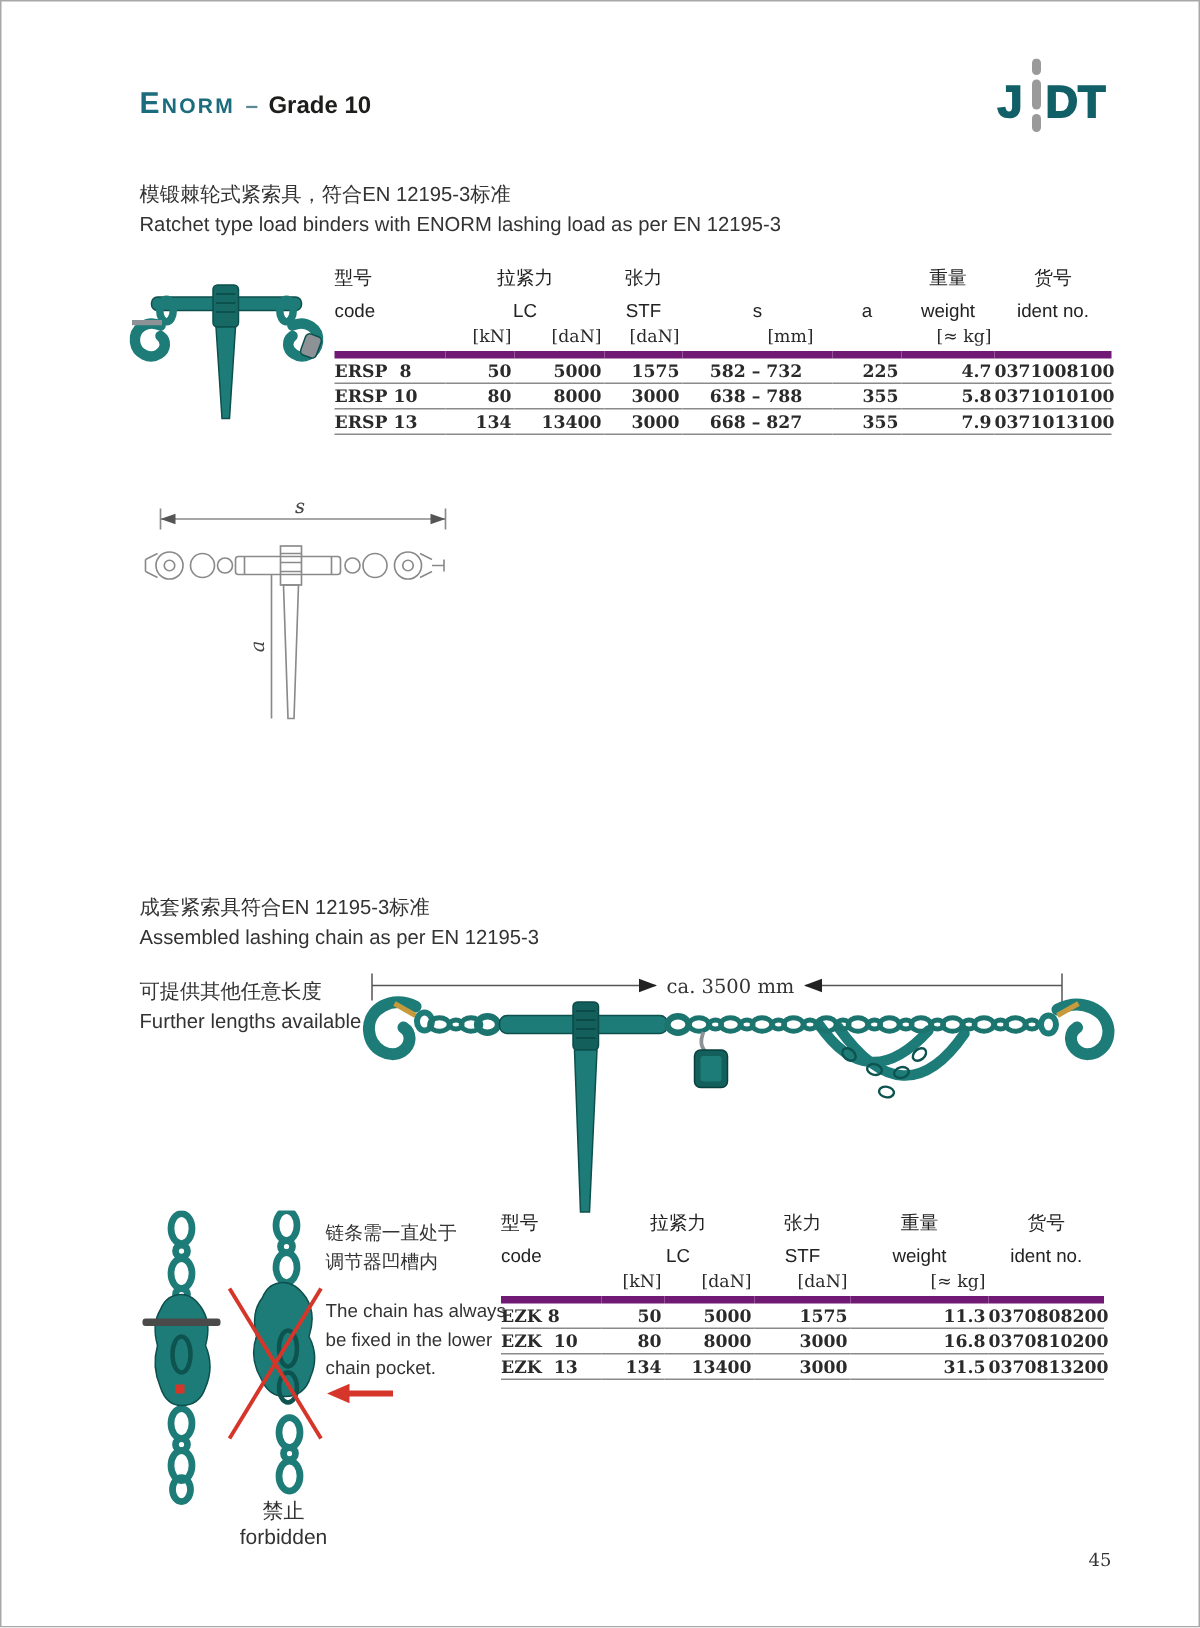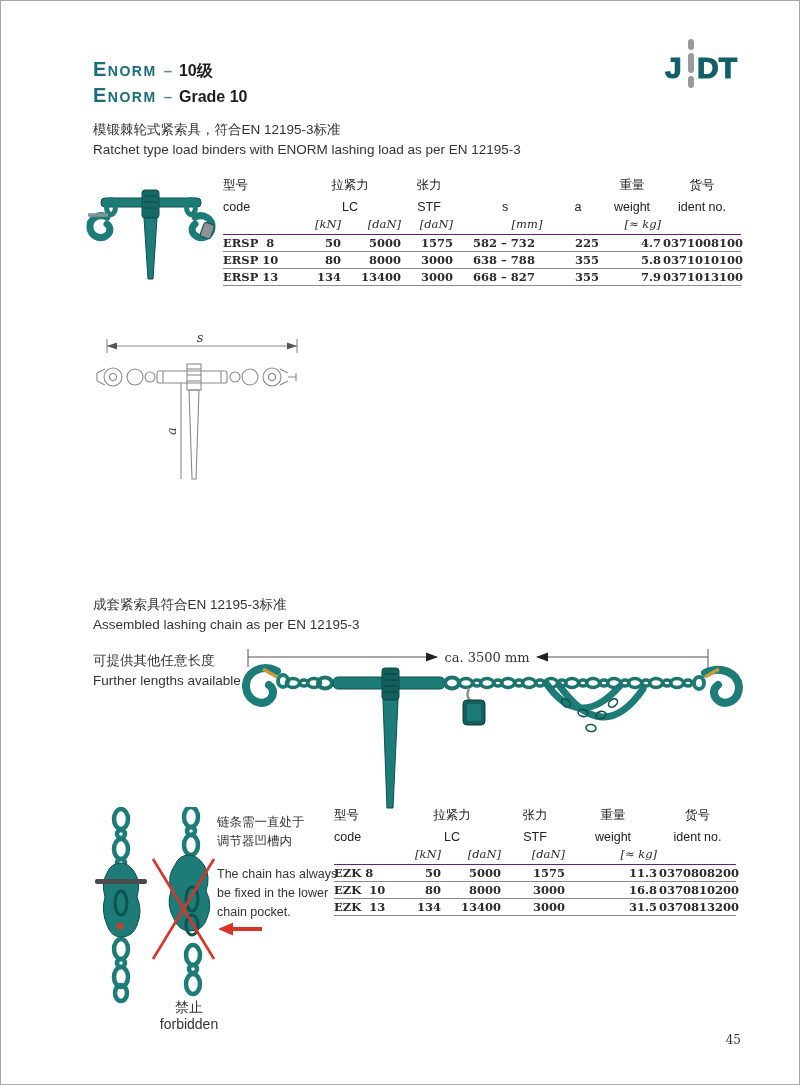--- a/index.html
+++ b/index.html
@@ -19,21 +19,21 @@
 
   
   table.spec{border-collapse:collapse;table-layout:fixed;}
   table.spec th{font-weight:normal;font-size:12.5px;padding:0;vertical-align:bottom;margin-left:23px;}
   table.spec .hrow1 th{padding-bottom:6px;}
   table.spec .hrow2 th{padding-bottom:2px;}
   table.spec .units th, table.spec td{
     font-family:"DejaVu Serif","Liberation Serif",serif;
     font-size:11.5px;color:#2a2a2a;padding:1px 2px 1px 0;
   }
-  table.spec thead tr.units th{border-bottom:1px solid #701a75;padding-bottom:3px;font-style:italic;}
+  table.spec thead tr.units th{border-bottom:5px solid #701a75;padding-bottom:3px;}
   table.spec tbody tr td{border-bottom:1px solid #8a8a8a;height:14px;font-weight:bold;}
   table.spec td:first-child{white-space:pre;text-align:left;}
   
   #table1 th.c{text-align:center;} #table1 th.l{text-align:left;} #table1 th.r{text-align:right;}
   #table1 td:nth-child(2),#table1 td:nth-child(3),#table1 td:nth-child(4),
   #table1 td:nth-child(6),#table1 td:nth-child(7),#table1 td:nth-child(8){text-align:right;}
   #table1 td:nth-child(5){text-align:center;}
   
   #table2 th.c{text-align:center;} #table2 th.l{text-align:left;} #table2 th.r{text-align:right;}
   #table2 td:nth-child(2),#table2 td:nth-child(3),#table2 td:nth-child(4),
@@ -44,23 +44,20 @@
   .caption{font-size:14px;line-height:17px;color:#333;text-align:center;}
   .pagenum{font-family:"DejaVu Serif","Liberation Serif",serif;font-size:12px;color:#333;text-align:right;}
   svg text.dimtext{font-family:"DejaVu Serif","Liberation Serif",serif;}
 </style>
 </head>
 <body>
 
 <div class="page">
 
   <div class="abs" style="left:92px;top:56px;">
-    <div class="title-line">
-      <span class="brand">Enorm</span><span class="dash">–</span><span class="suffix">10级</span>
-    </div>
     <div class="title-line">
       <span class="brand">Enorm</span><span class="dash">–</span><span class="suffix">Grade 10</span>
     </div>
   </div>
 
   <svg class="abs" style="left:660px;top:38px;" width="84" height="56" viewBox="0 0 84 56">
     <rect x="27" y="0" width="6" height="11" rx="3" fill="#9a9a9a"></rect>
     <rect x="27" y="14" width="6" height="20" rx="3" fill="#9a9a9a"></rect>
     <rect x="27" y="37" width="6" height="12" rx="3" fill="#9a9a9a"></rect>
     <text x="4" y="39" font-family="Liberation Sans, sans-serif" font-weight="bold" font-size="30" fill="#115f67" stroke="#115f67" stroke-width="1.2">J</text>

